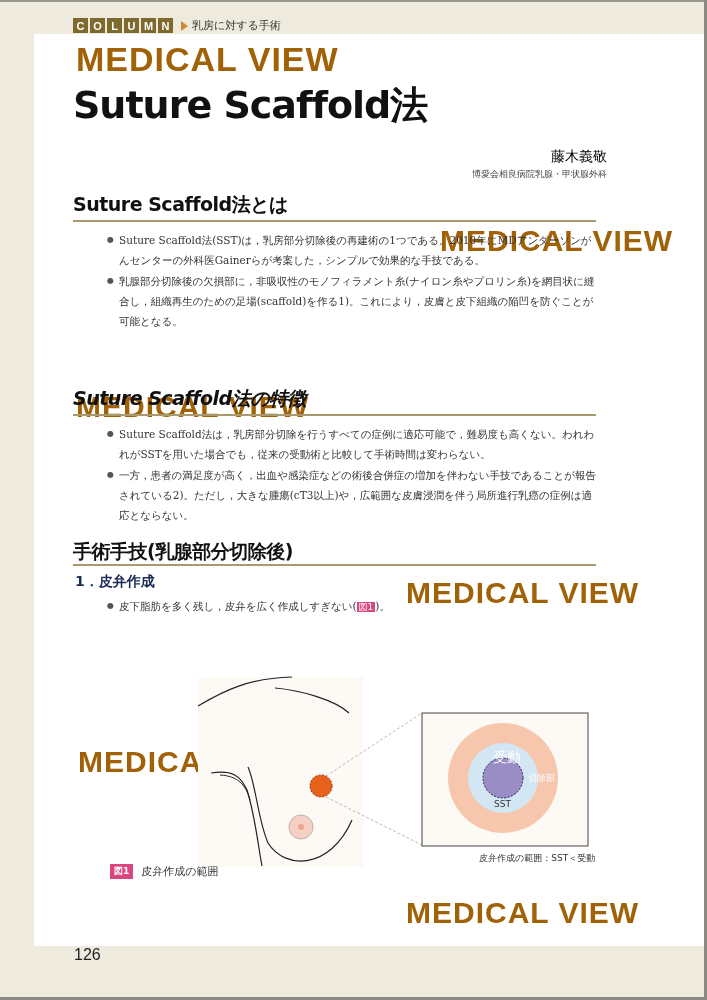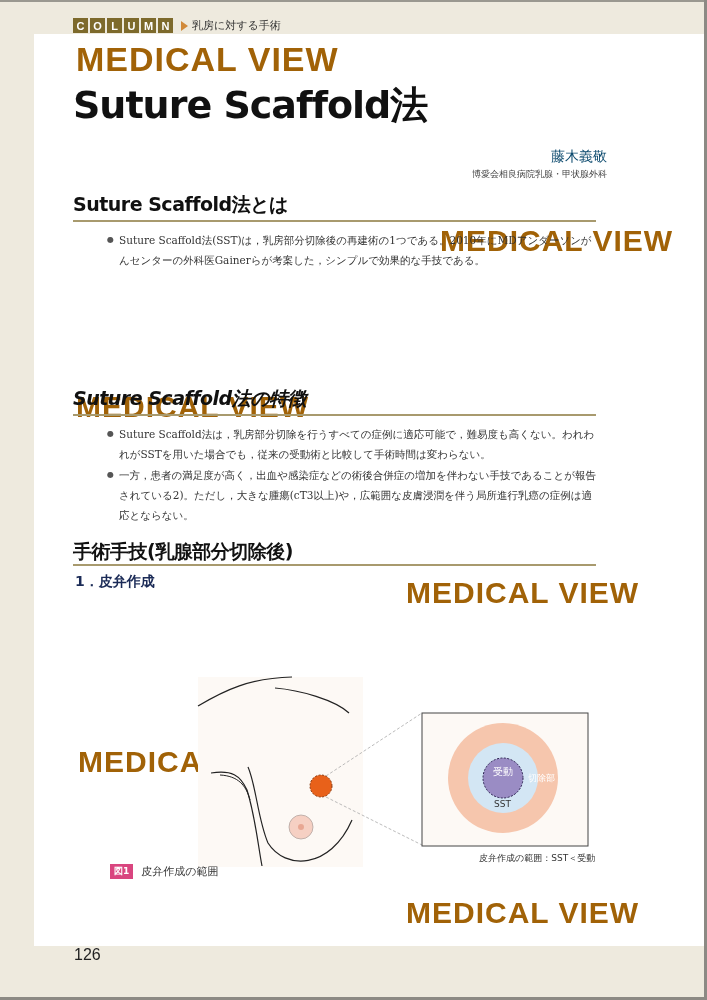--- a/index.html
+++ b/index.html
@@ -9,21 +9,21 @@
   .frame-right { position:absolute; right:0; top:0; width:3px; height:1000px; background:#8c8a84; }
   .frame-bottom { position:absolute; left:0; bottom:0; width:707px; height:3px; background:#8c8a84; }
   .page { position:absolute; left:34px; top:34px; width:670px; height:912px; background:#fff; }
   .column-bar { position:absolute; left:73px; top:18px; display:flex; align-items:center; }
   .col-letter { width:15px; height:15px; background:#7d6a2c; color:#fff; font-family:"Liberation Sans",sans-serif; font-weight:bold; font-size:11px; display:flex; align-items:center; justify-content:center; margin-right:2px; }
   .col-arrow { width:0; height:0; border-top:5px solid transparent; border-bottom:5px solid transparent; border-left:7px solid #d18a3a; margin-left:6px; margin-right:4px; }
   .col-sub { font-size:11px; color:#333; }
   .wm { position:absolute; font-family:"Liberation Sans",sans-serif; font-weight:bold; color:#a16207; letter-spacing:1px; white-space:nowrap; pointer-events:none; }
   .title { position:absolute; left:73px; top:80px; font-size:38px; color:#111; font-family:"DejaVu Sans",sans-serif; letter-spacing:-1px; }
   .author { position:absolute; right:100px; top:148px; text-align:right; }
-  .author-name { font-family:"DejaVu Serif",serif; font-size:14px; color:#0c4a6e; }
+  .author-name { font-family:"DejaVu Serif",serif; font-size:14px; color:#000000; }
   .author-aff { font-size:9px; color:#444; margin-top:2px; }
   .h2 { position:absolute; left:73px; font-size:19px; color:#111; font-family:"DejaVu Sans",sans-serif; letter-spacing:-0.5px; }
   .h2-rule { position:absolute; left:73px; width:523px; height:2px; background:#a89a6e; }
   .bullets { position:absolute; left:107px; width:490px; font-family:"DejaVu Serif",serif; font-size:10.5px; line-height:20.3px; color:#333; }
   .bullet { position:relative; padding-left:12px; }
   .bullet::before { content:"●"; position:absolute; left:0; top:0; font-size:8px; color:#555; }
   .sub-h { position:absolute; left:75px; top:573px; font-size:14px; color:#1b2b57; font-weight:bold; }
   .figref { background:#d9457f; color:#fff; padding:0 2px; font-family:"DejaVu Sans",sans-serif; font-size:9px; }
   .fig-area { position:absolute; left:0; top:0; width:707px; height:1000px; }
   .fig-caption { position:absolute; left:110px; top:864px; display:flex; align-items:center; font-size:11px; color:#333; }
@@ -62,33 +62,35 @@
 
 <div class="author">
   <div class="author-name">藤木義敬</div>
   <div class="author-aff">博愛会相良病院乳腺・甲状腺外科</div>
 </div>
 
 <h2 class="h2" style="top:192px;">Suture Scaffold法とは</h2>
 <div class="h2-rule" style="top:220px;"></div>
 <div class="bullets" style="top:230px;">
   <div class="bullet">Suture Scaffold法(SST)は，乳房部分切除後の再建術の1つである。2010年にMDアンダーソンがんセンターの外科医Gainerらが考案した，シンプルで効果的な手技である。</div>
+  <div class="bullet">乳腺部分切除後の欠損部に，非吸収性のモノフィラメント糸(ナイロン糸やプロリン糸)を網目状に縫合し，組織再生のための足場(scaffold)を作る1)。これにより，皮膚と皮下組織の陥凹を防ぐことが可能となる。</div>
 </div>
 
 <h2 class="h2" style="top:386px;font-style:italic;">Suture Scaffold法の特徴</h2>
 <div class="h2-rule" style="top:414px;"></div>
 <div class="bullets" style="top:424px;">
   <div class="bullet">Suture Scaffold法は，乳房部分切除を行うすべての症例に適応可能で，難易度も高くない。われわれがSSTを用いた場合でも，従来の受動術と比較して手術時間は変わらない。</div>
   <div class="bullet">一方，患者の満足度が高く，出血や感染症などの術後合併症の増加を伴わない手技であることが報告されている2)。ただし，大きな腫瘍(cT3以上)や，広範囲な皮膚浸潤を伴う局所進行乳癌の症例は適応とならない。</div>
 </div>
 
 <h2 class="h2" style="top:539px;">手術手技(乳腺部分切除後)</h2>
 <div class="h2-rule" style="top:564px;"></div>
 <div class="sub-h">1．皮弁作成</div>
 <div class="bullets" style="top:596px;">
+  <div class="bullet"><span>皮下脂肪を多く残し，皮弁を広く作成しすぎない(</span><span class="figref">図1</span><span>)。</span></div>
 </div>
 
 <svg class="fig-area" width="707" height="1000">
 
   <rect x="198" y="677" width="165" height="190" fill="#fdf9f5"></rect>
 
   <path d="M198 706 C 225 690, 250 678, 292 677" stroke="#222" stroke-width="1.2" fill="none"></path>
   <path d="M275 688 C 300 690, 335 700, 349 713" stroke="#222" stroke-width="1.2" fill="none"></path>
 
   <path d="M211 773 C 232 770, 240 775, 247 790 C 255 815, 258 845, 262 866" stroke="#222" stroke-width="1.2" fill="none"></path>
@@ -101,21 +103,21 @@
   <circle cx="321" cy="786" r="11" fill="#e8611a" stroke="#8a3a10" stroke-width="1" stroke-dasharray="2,1.5"></circle>
 
   <line x1="326" y1="776" x2="422" y2="713" stroke="#aaa" stroke-width="0.8" stroke-dasharray="3,2"></line>
   <line x1="326" y1="797" x2="422" y2="845" stroke="#aaa" stroke-width="0.8" stroke-dasharray="3,2"></line>
 
   <rect x="422" y="713" width="166" height="133" fill="#fdf9f5" stroke="#444" stroke-width="1"></rect>
   <circle cx="503" cy="778" r="55" fill="#f6c6ad"></circle>
   <circle cx="503" cy="778" r="35" fill="#d3e6f4"></circle>
   <circle cx="503" cy="778" r="20" fill="#9a8cc4" stroke="#2a2150" stroke-width="1" stroke-dasharray="2,1.5"></circle>
 </svg>
-<div style="position:absolute;left:493px;top:765px;font-size:10px;color:#fff;">受動</div>
+<div style="position:absolute;left:493px;top:749px;font-size:14px;color:#fff;">受動</div>
 <div style="position:absolute;left:486px;top:772px;font-size:9px;color:#fff;margin-left:42px;">切除部</div>
 <div style="position:absolute;left:494px;top:799px;font-size:9px;color:#333;">SST</div>
 <div class="fig-sub-caption">皮弁作成の範囲：SST＜受動</div>
 
 <div class="fig-caption">
   <span class="fig-tag">図1</span>
   <span>皮弁作成の範囲</span>
 </div>
 
 <div class="page-num">126</div>

